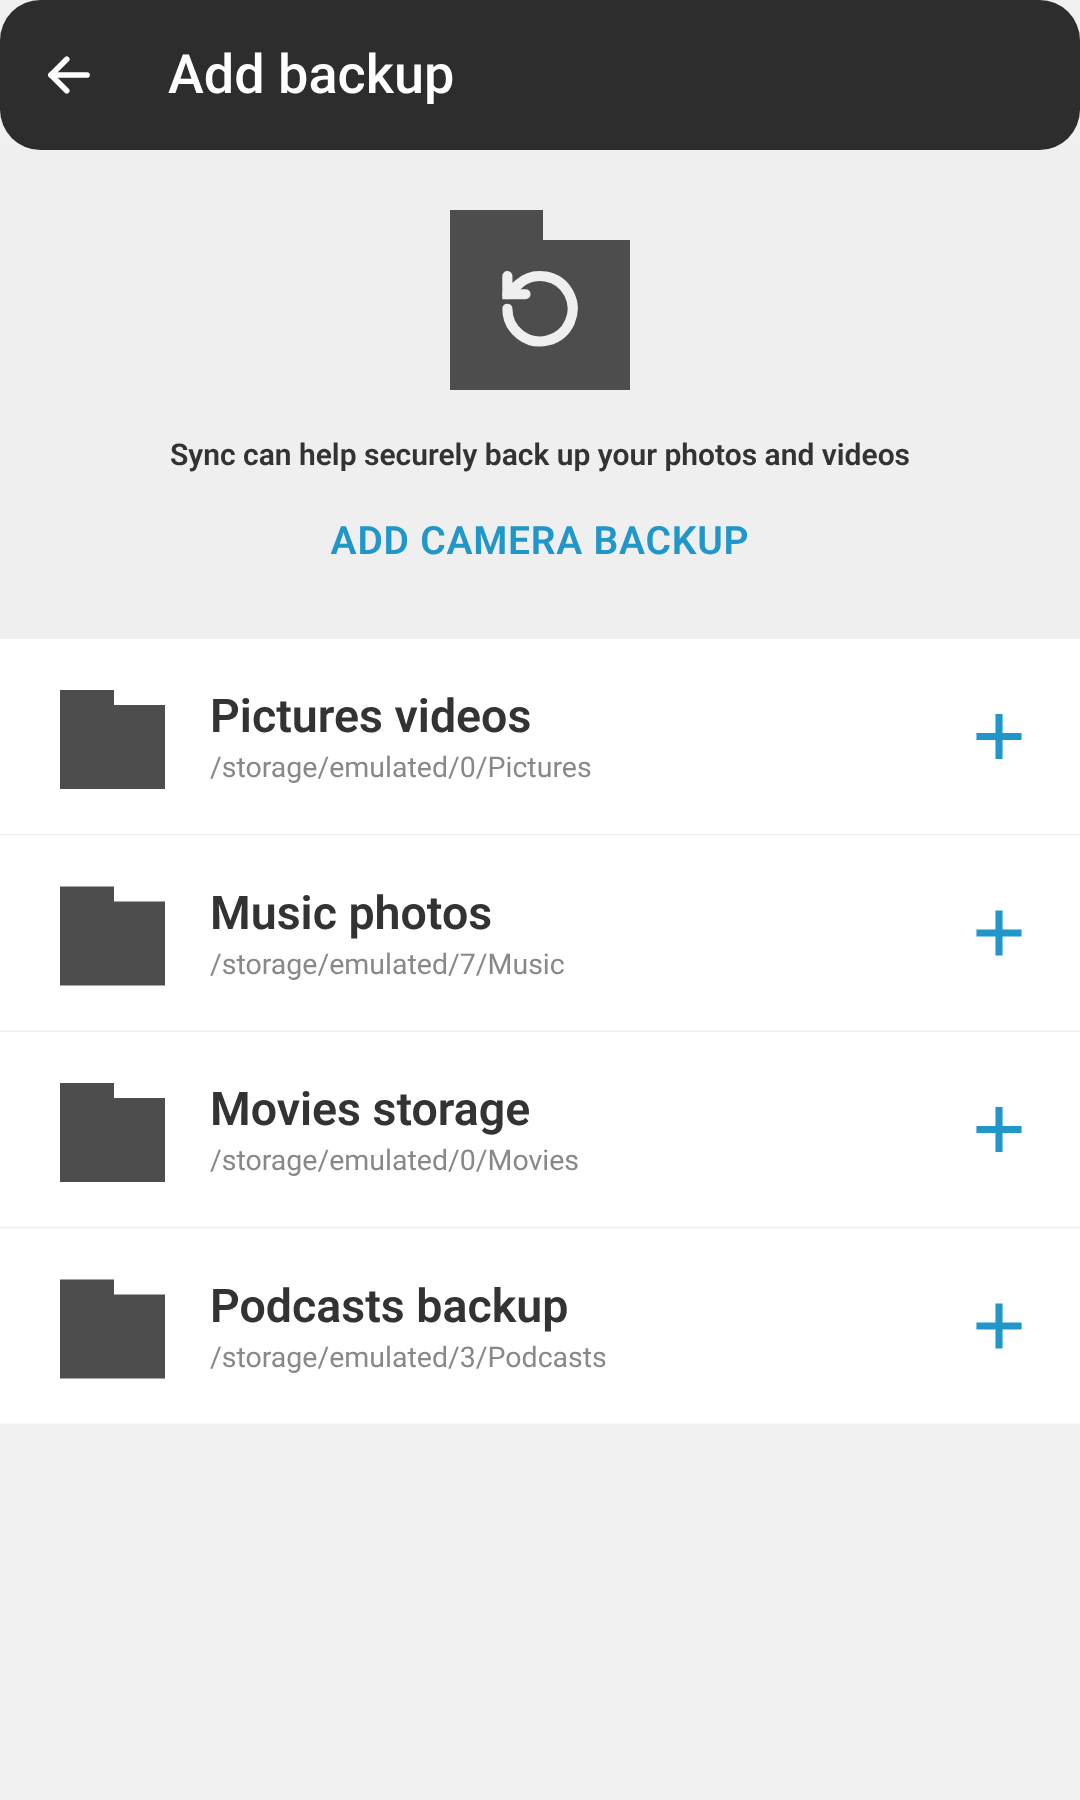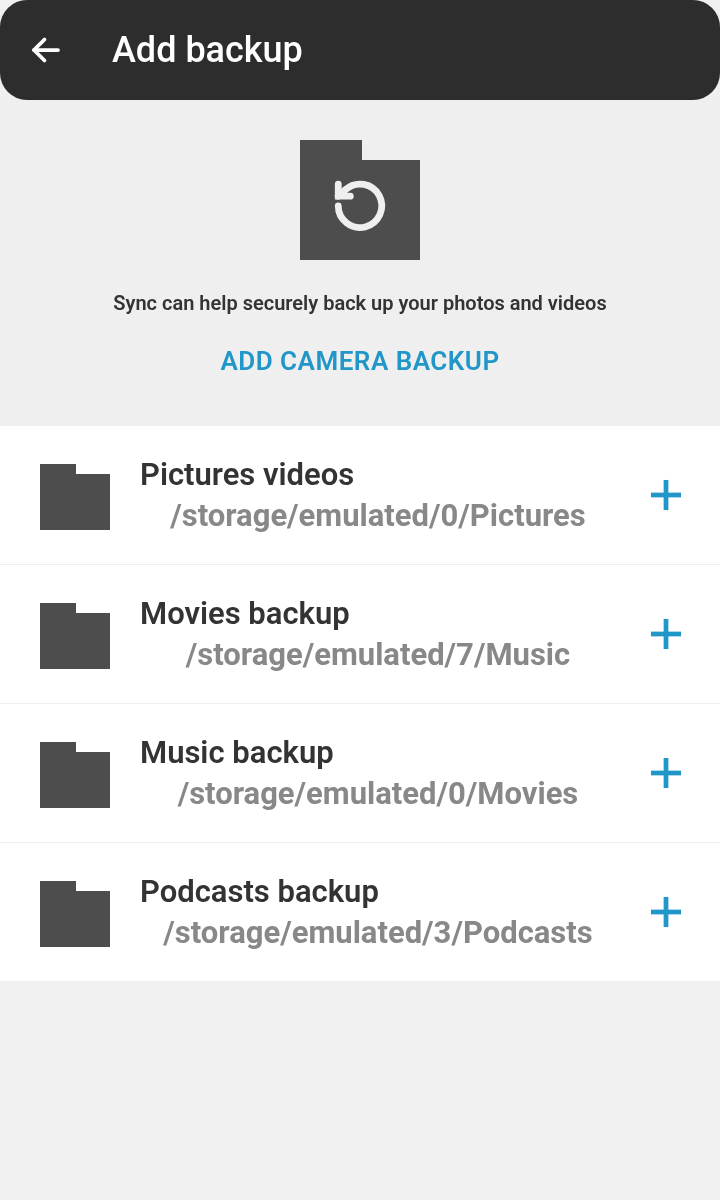--- a/index.html
+++ b/index.html
@@ -124,24 +124,23 @@
     .item-content {
       flex: 1;
     }
     .item-title {
       font-size: 31px;
       font-weight: 600;
       color: #333;
       margin-bottom: 4px;
     }
     .item-path {
-      font-size: 31px;
+      font-size: 19px;
       color: #888;
-      font-weight: 700;
-      text-align: center;
+      font-weight: 400;
     }
     .plus-icon {
       width: 40px;
       height: 40px;
       display: flex;
       align-items: center;
       justify-content: center;
       flex-shrink: 0;
     }
     .plus-icon svg {
@@ -192,38 +191,38 @@
       </svg>
     </div>
   </div>
 
   <div class="list-item">
     <div class="folder-icon-small">
       <div class="folder-tab-s"></div>
       <div class="folder-body-s"></div>
     </div>
     <div class="item-content">
-      <div class="item-title">Movies backup</div>
+      <div class="item-title">Music photos</div>
       <div class="item-path">/storage/emulated/7/Music</div>
     </div>
     <div class="plus-icon">
       <svg viewBox="0 0 24 24" stroke="#2196c9" stroke-width="3" stroke-linecap="square">
         <line x1="12" y1="4" x2="12" y2="20"></line>
         <line x1="4" y1="12" x2="20" y2="12"></line>
       </svg>
     </div>
   </div>
 
   <div class="list-item">
     <div class="folder-icon-small">
       <div class="folder-tab-s"></div>
       <div class="folder-body-s"></div>
     </div>
     <div class="item-content">
-      <div class="item-title">Music backup</div>
+      <div class="item-title">Movies storage</div>
       <div class="item-path">/storage/emulated/0/Movies</div>
     </div>
     <div class="plus-icon">
       <svg viewBox="0 0 24 24" stroke="#2196c9" stroke-width="3" stroke-linecap="square">
         <line x1="12" y1="4" x2="12" y2="20"></line>
         <line x1="4" y1="12" x2="20" y2="12"></line>
       </svg>
     </div>
   </div>
 

